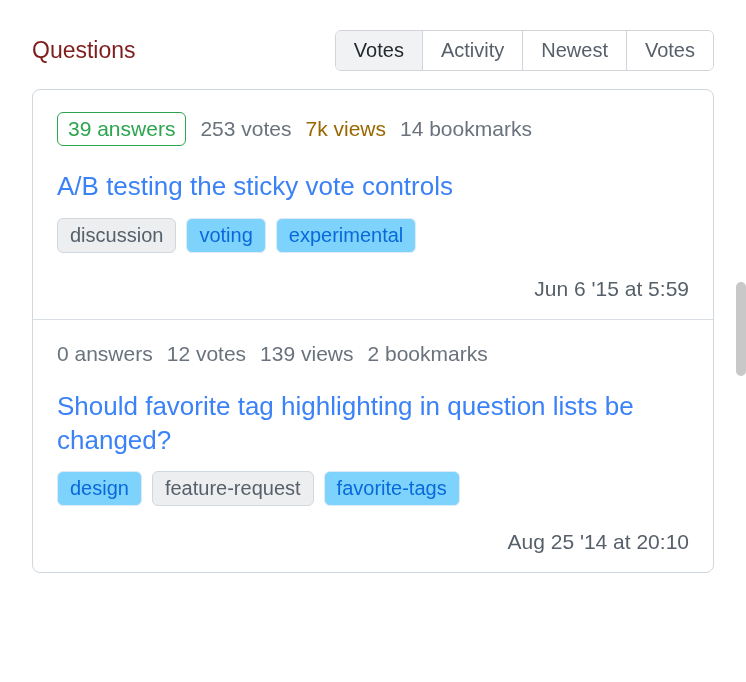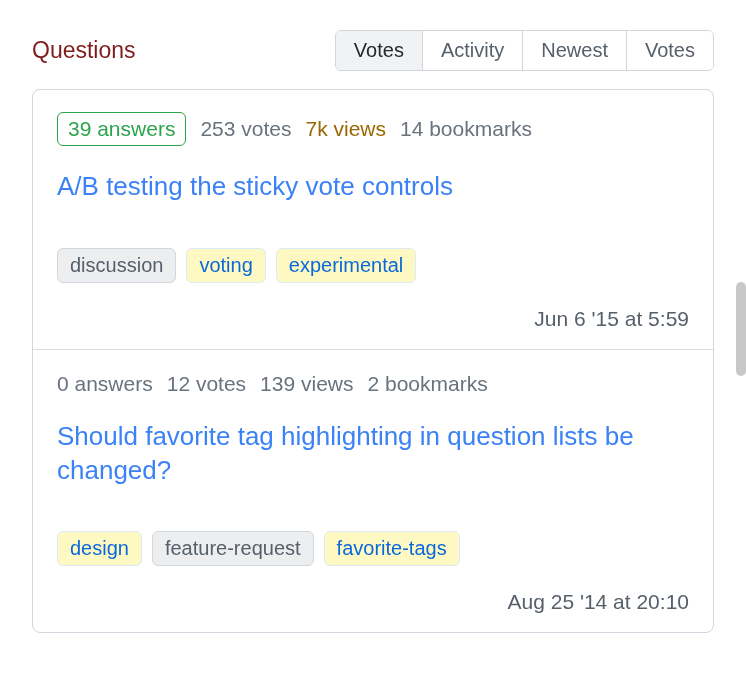--- a/index.html
+++ b/index.html
@@ -80,29 +80,28 @@
       display: flex;
       flex-wrap: wrap;
       gap: 10px;
       margin-bottom: 10px;
     }
     .tag {
       font-size: 20px;
       padding: 5px 12px;
       border-radius: 6px;
       cursor: pointer;
-      margin-top: 30px;
     }
     .tag.required {
       background: #eceef0;
       color: #57606a;
       border: 1px solid #d0d7de;
     }
     .tag.normal {
-      background: #fef9c3;
+      background: #7dd3fc;
       color: #0969da;
       border: 1px solid #ddeaf7;
     }
     .timestamp {
       text-align: right;
       font-size: 21px;
       color: #57606a;
       margin-top: 24px;
     }
     .scrollbar {

